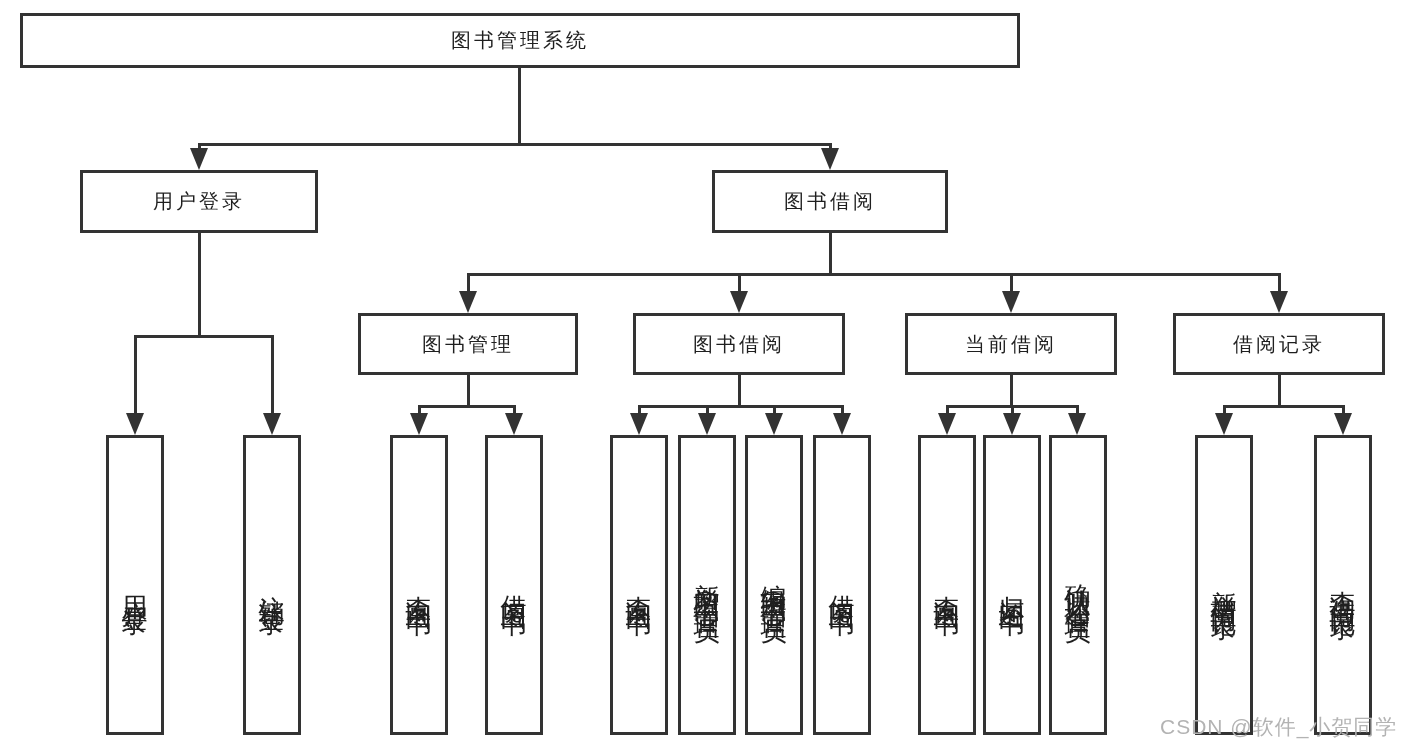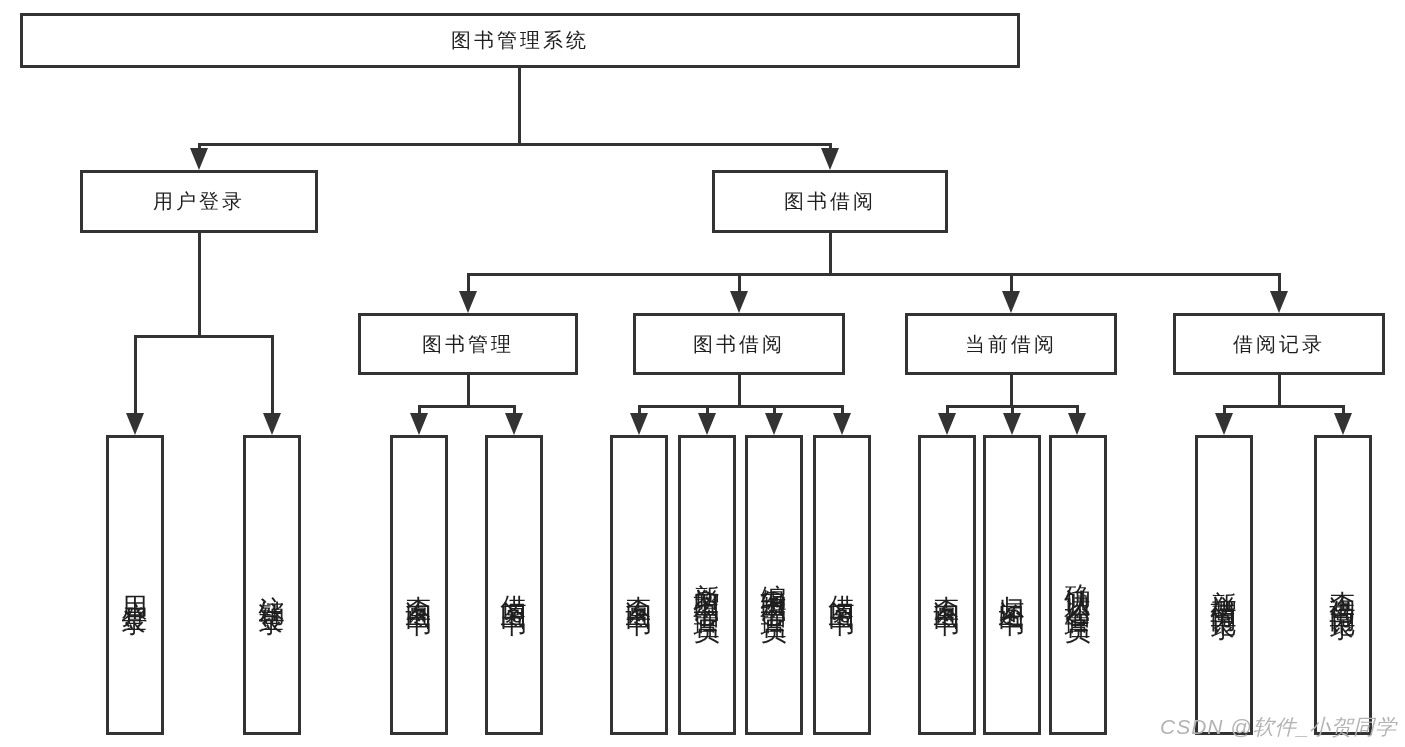--- a/index.html
+++ b/index.html
@@ -45,21 +45,20 @@
     border-top: 22px solid #333333;
   }
   .watermark {
     position: absolute;
     left: 1160px;
     top: 713px;
     color: #b3b3b3;
     font-size: 21px;
     letter-spacing: 1px;
     white-space: nowrap;
-    font-style: italic;
   }
 </style>
 </head>
 <body>
 
 <div id="canvas">
 
   <div class="line" style="left:518px; top:68px; width:3px; height:78px;"></div>
   <div class="line" style="left:198px; top:143px; width:634px; height:3px;"></div>
   <div class="line" style="left:198px; top:143px; width:3px; height:9px;"></div>

